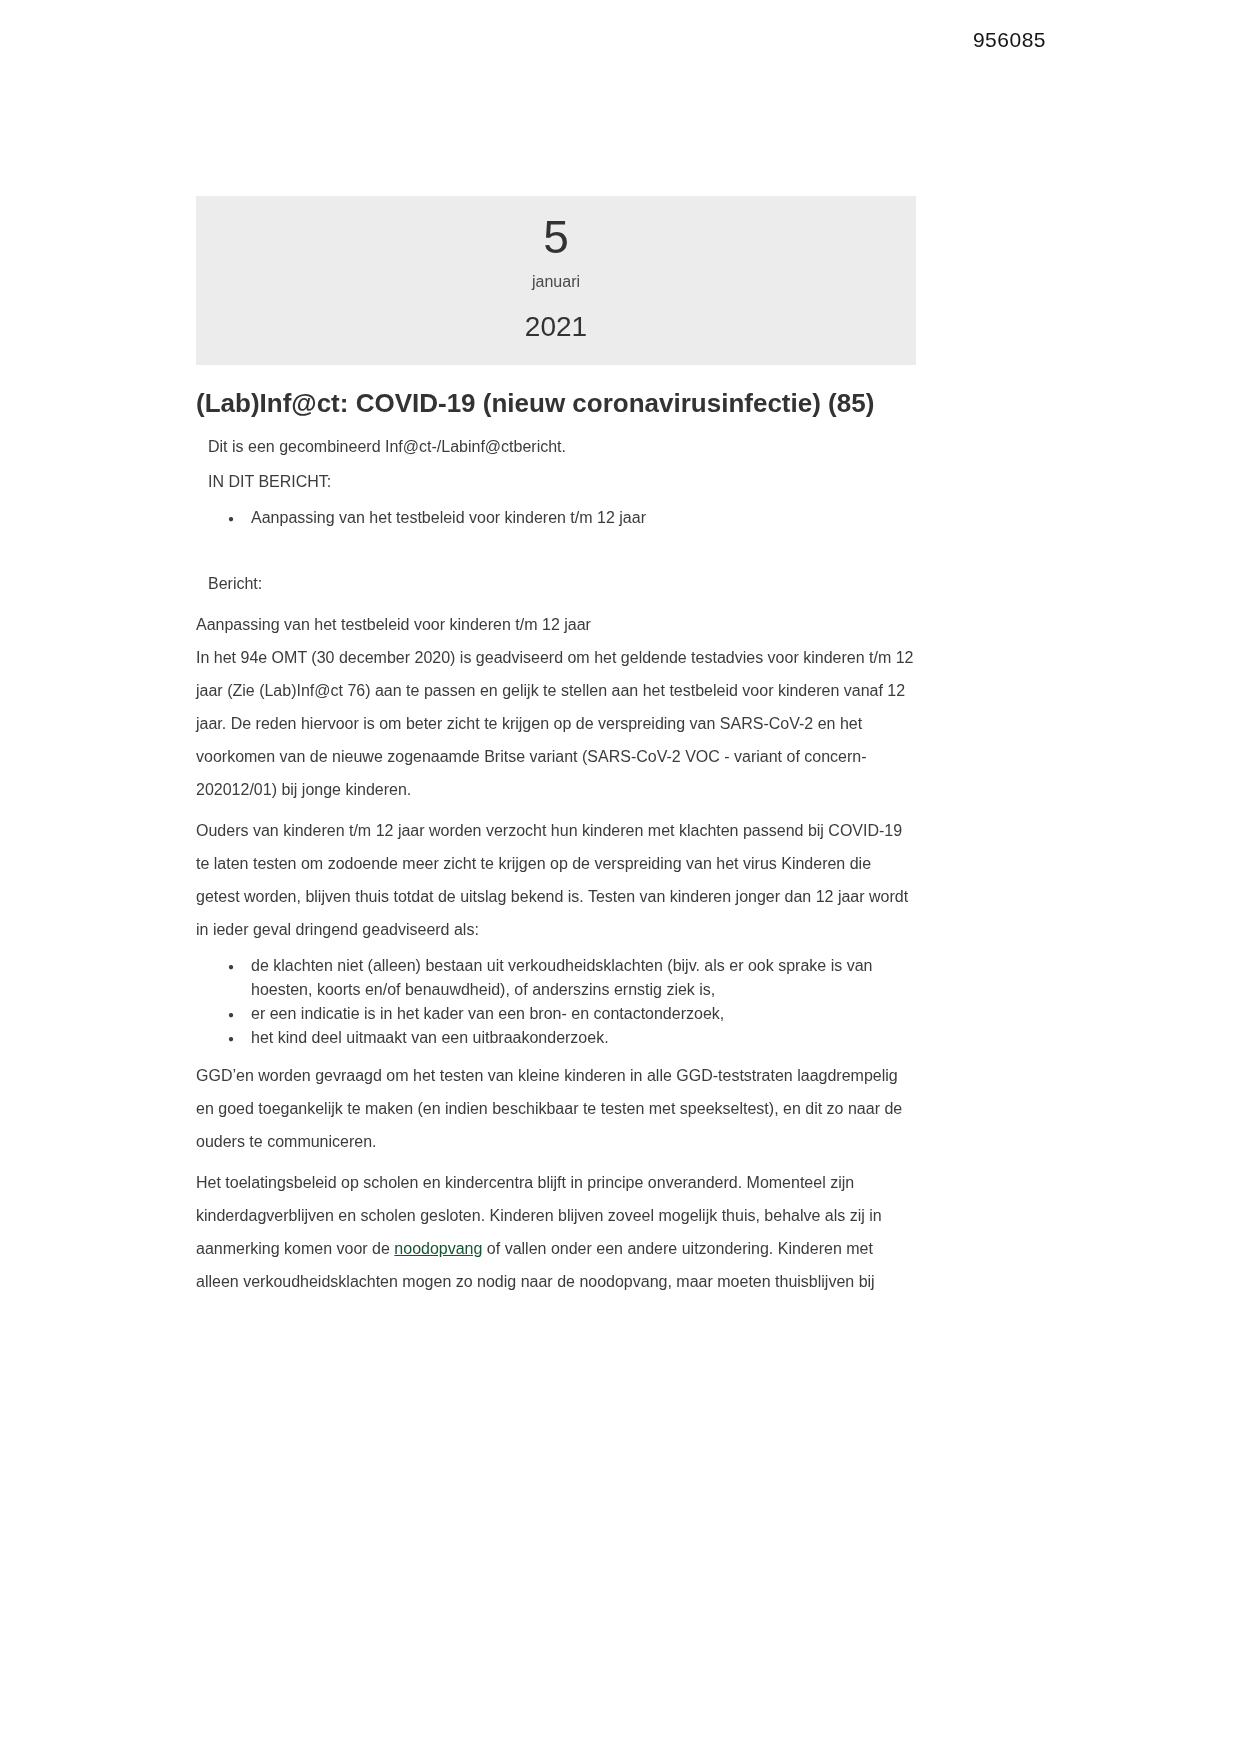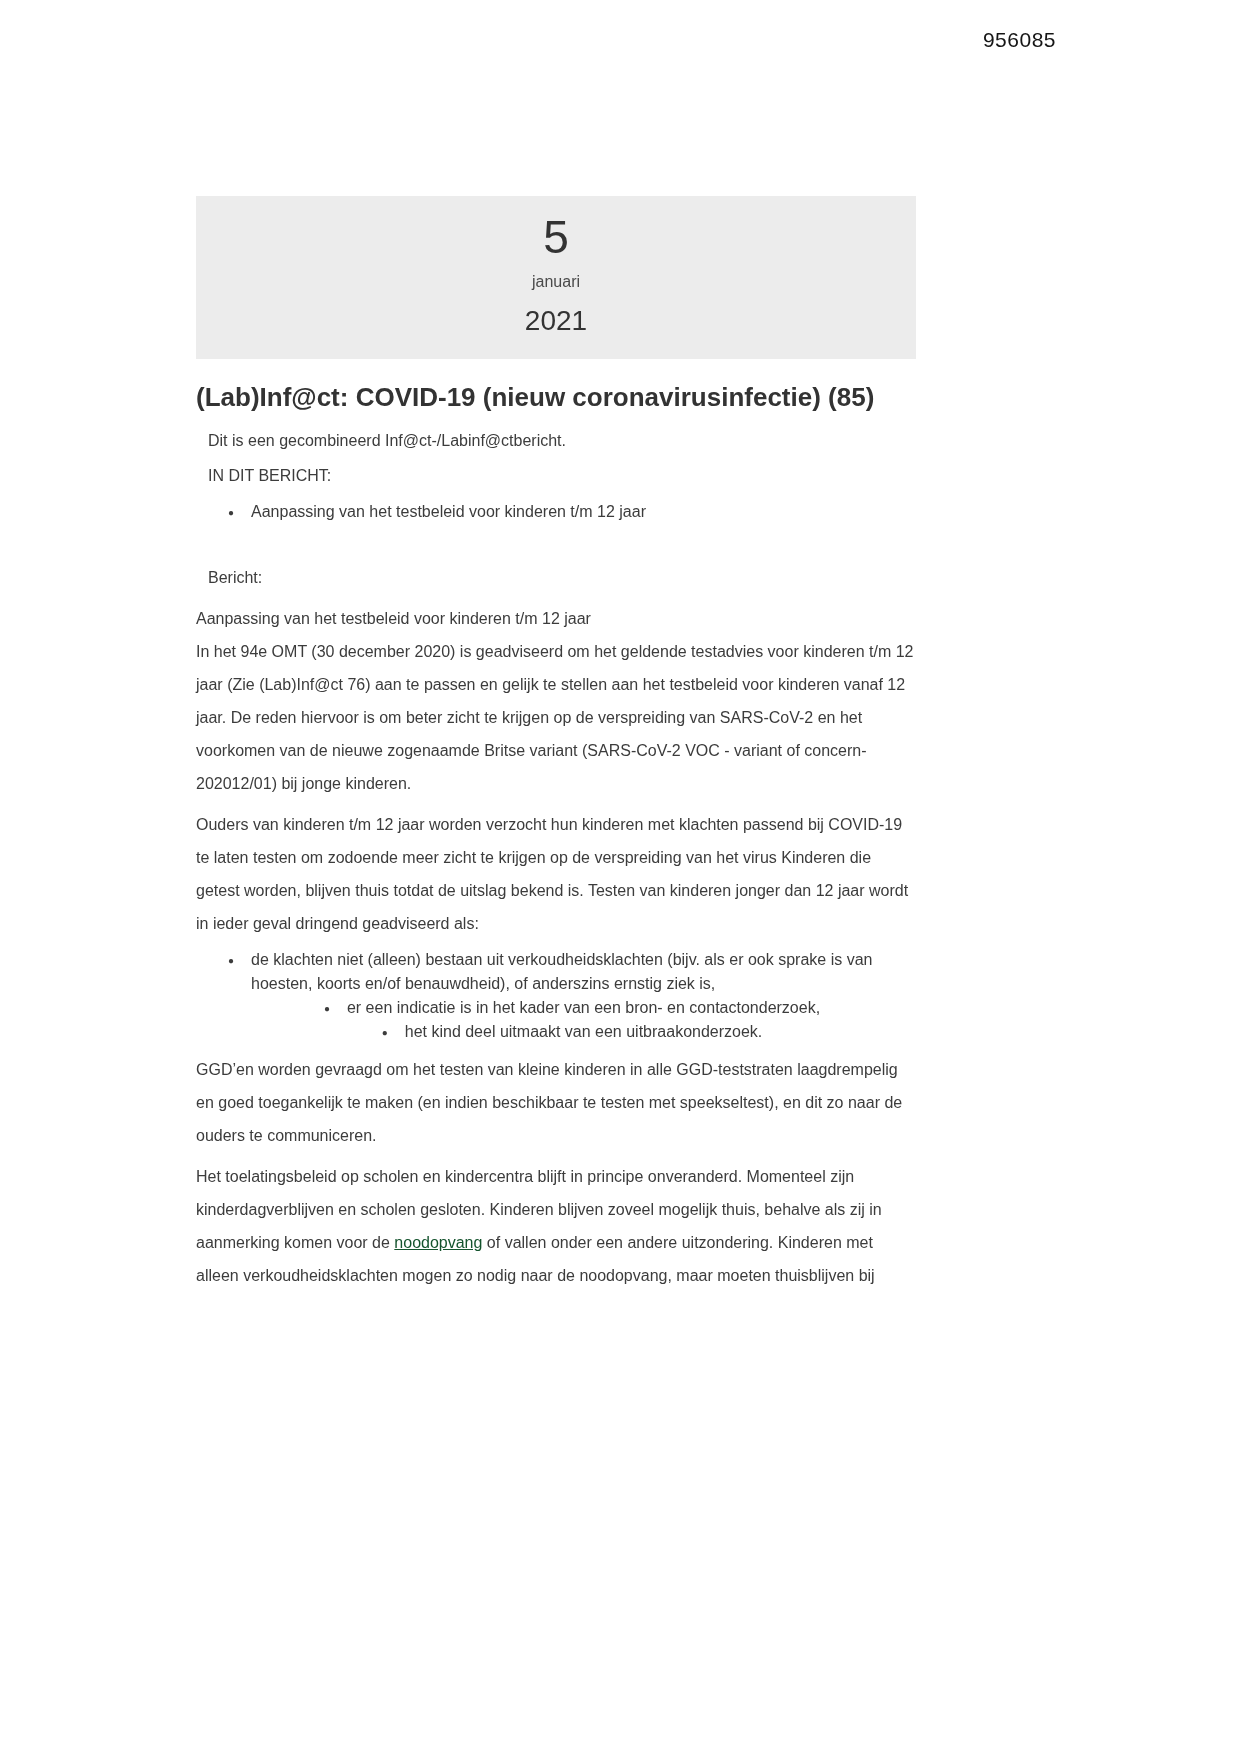--- a/index.html
+++ b/index.html
@@ -9,42 +9,42 @@
     width: 1241px;
     height: 1754px;
     font-family: "Liberation Sans", sans-serif;
     color: #3c3c3c;
     overflow: hidden;
   }
 
   .doc-number {
     position: absolute;
     top: 28px;
-    right: 185px;
+    right: 195px;
     font-size: 21px;
     color: #161616;
     letter-spacing: 0.5px;
   }
 
   .content {
     position: absolute;
     left: 196px;
     top: 196px;
     width: 720px;
   }
 
   .date-box {
     background: #ececec;
     text-align: center;
     padding: 14px 0 22px 0;
     margin-bottom: 22px;
   }
   .date-day   { font-size: 46px; line-height: 1.2; color: #333333; font-weight: 400; }
   .date-month { font-size: 16px; color: #4a4a4a; margin-top: 8px; }
-  .date-year  { font-size: 28px; color: #333333; margin-top: 14px; }
+  .date-year  { font-size: 28px; color: #333333; margin-top: 20px; }
 
   .title {
     font-size: 26px;
     font-weight: 700;
     color: #333333;
     margin: 6px 0 16px 0;
     line-height: 1.25;
   }
 
   .line {
@@ -79,21 +79,21 @@
     font-size: 16px;
     line-height: 33px;
     margin-bottom: 8px;
   }
   .single-line { margin-bottom: 0; }
 
   .bullet-list {
     list-style: none;
     margin: 4px 0 9px 0;
   }
-  .bullet-list li { line-height: 24px; justify-content: center; }
+  .bullet-list li { line-height: 24px; }
 
   a.inline-link {
     color: #14532d;
     text-decoration: underline;
     cursor: pointer;
   }
 </style>
 </head>
 <body>
 

